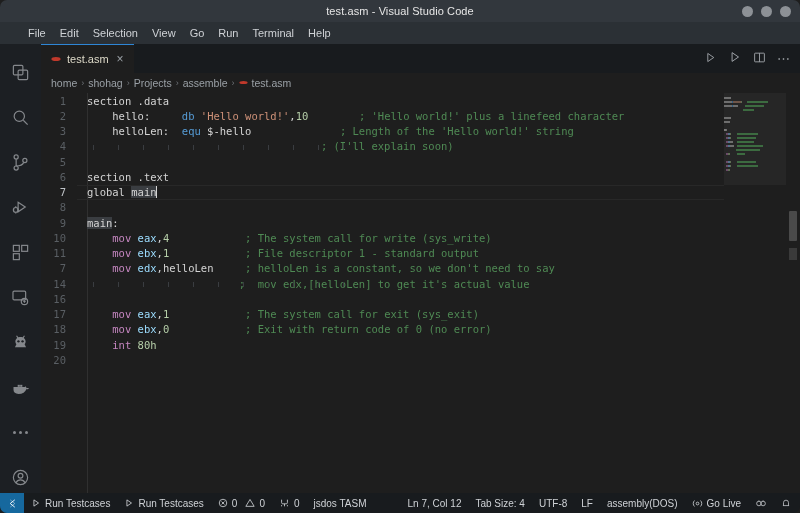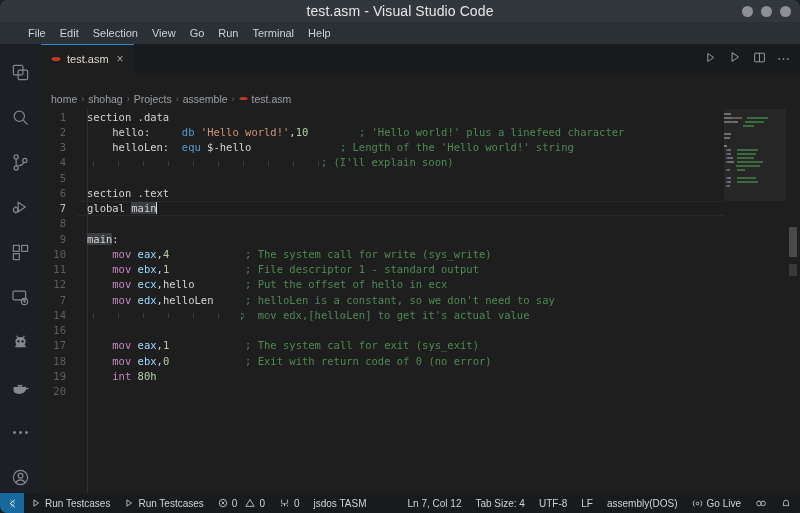--- a/index.html
+++ b/index.html
@@ -12,21 +12,21 @@
   #app { position: relative; width: 800px; height: 513px; background: #1e1e1e; }
 
   
   .titlebar {
     position: absolute; top: 0; left: 0; width: 800px; height: 22px;
     background: #32373d;
     border-top-left-radius: 7px; border-top-right-radius: 7px;
     display: flex; align-items: center; justify-content: center;
   }
   .titlebar-title {
-    font-size: 14px; color: #e6e6e6; letter-spacing: .1px;
+    font-size: 11px; color: #e6e6e6; letter-spacing: .1px;
   }
   .winbtns {
     position: absolute; right: 9px; top: 0; height: 22px;
     display: flex; align-items: center; gap: 8px;
   }
   .winbtn { width: 11px; height: 11px; border-radius: 50%; background: #8d9196; }
 
   
   .menubar {
     position: absolute; top: 22px; left: 0; width: 800px; height: 22px;
@@ -72,21 +72,21 @@
   .tab-title { color: #ddd9c8; font-size: 11px; }
   .tab-fileicon { width: 10px; height: 10px; display: flex; align-items: center; justify-content: center; }
   .tab-close { color: #9aa0a6; font-size: 12px; line-height: 1; padding: 0 2px; }
   .tab-actions {
     margin-left: auto; display: flex; align-items: center; gap: 11px; padding-right: 10px; color: #a7abb0;
   }
 
   
   .breadcrumb {
     height: 20px; display: flex; align-items: center; gap: 4px; padding-left: 10px;
-    font-size: 10.5px; color: #9aa0a6; background: #1e1e1e; margin-top: 16px;
+    font-size: 10.5px; color: #9aa0a6; background: #1e1e1e;
   }
   .bc-sep { color: #6f7479; font-size: 9px; }
   .bc-file { display: flex; align-items: center; gap: 4px; }
 
   
   .code-area { position: relative; height: 400px; background: #1e1e1e; overflow: hidden; }
   .code-rows { position: relative; }
   .row {
     position: relative; height: 15.25px; display: flex; align-items: center;
     font-family: "DejaVu Sans Mono", monospace; font-size: 10.5px; white-space: pre;
@@ -330,21 +330,20 @@
           <div class="row"><div class="ln">2</div><div class="code-text"><span class="t-plain">    hello:     </span><span class="t-blue">db</span><span class="t-plain"> </span><span class="t-str">'Hello world!'</span><span class="t-plain">,</span><span class="t-num">10</span><span class="t-plain">        </span><span class="t-com">; 'Hello world!' plus a linefeed character</span></div></div>
           <div class="row"><div class="ln">3</div><div class="code-text"><span class="t-plain">    helloLen:  </span><span class="t-blue">equ</span><span class="t-plain"> $-hello</span><span class="t-plain">              </span><span class="t-com">; Length of the 'Hello world!' string</span></div></div>
           <div class="row"><div class="ln">4</div><div class="code-text"><span class="t-plain">                                     </span><span class="t-com">; (I'll explain soon)</span></div><div class="wsdots" style="left: 46px; top: 0px; width: 260px;"><i style="left: 6px;"></i><i style="left: 31px;"></i><i style="left: 56px;"></i><i style="left: 81px;"></i><i style="left: 106px;"></i><i style="left: 131px;"></i><i style="left: 156px;"></i><i style="left: 181px;"></i><i style="left: 206px;"></i><i style="left: 231px;"></i><i style="left: 256px;"></i></div></div>
           <div class="row"><div class="ln">5</div><div class="code-text"></div></div>
           <div class="row"><div class="ln">6</div><div class="code-text"><span class="t-plain">section</span><span class="t-plain"> .text</span></div></div>
           <div class="row cur"><div class="ln active">7</div><div class="code-text"><span class="t-plain">global </span><span class="t-plain sel">main</span><span class="cursor"></span></div></div>
           <div class="row"><div class="ln">8</div><div class="code-text"></div></div>
           <div class="row"><div class="ln">9</div><div class="code-text"><span class="t-label sel">main</span><span class="t-plain">:</span></div></div>
           <div class="row"><div class="ln">10</div><div class="code-text"><span class="t-plain">    </span><span class="t-kw">mov</span><span class="t-plain"> </span><span class="t-lite">eax</span><span class="t-plain">,</span><span class="t-num">4</span><span class="t-plain">            </span><span class="t-com">; The system call for write (sys_write)</span></div></div>
           <div class="row"><div class="ln">11</div><div class="code-text"><span class="t-plain">    </span><span class="t-kw">mov</span><span class="t-plain"> </span><span class="t-lite">ebx</span><span class="t-plain">,</span><span class="t-num">1</span><span class="t-plain">            </span><span class="t-com">; File descriptor 1 - standard output</span></div></div>
-          <div class="row"><div class="ln">12</div><div class="code-text"><span class="t-plain">    </span><span class="t-kw">mov</span><span class="t-plain"> </span><span class="t-lite">ecx</span><span class="t-plain">,hello</span><span class="t-plain">        </span><span class="t-com">; Put the offset of hello in ecx</span></div></div>
           <div class="row"><div class="ln">7</div><div class="code-text"><span class="t-plain">    </span><span class="t-kw">mov</span><span class="t-plain"> </span><span class="t-lite">edx</span><span class="t-plain">,helloLen</span><span class="t-plain">     </span><span class="t-com">; helloLen is a constant, so we don't need to say</span></div></div>
           <div class="row"><div class="ln">14</div><div class="code-text"><span class="t-plain">                        </span><span class="t-com">;  mov edx,[helloLen] to get it's actual value</span></div><div class="wsdots" style="left: 46px; top: 0px; width: 260px;"><i style="left: 6px;"></i><i style="left: 31px;"></i><i style="left: 56px;"></i><i style="left: 81px;"></i><i style="left: 106px;"></i><i style="left: 131px;"></i><i style="left: 156px;"></i><i style="left: 181px;"></i><i style="left: 206px;"></i><i style="left: 231px;"></i><i style="left: 256px;"></i></div></div>
           <div class="row"><div class="ln">16</div><div class="code-text"></div></div>
           <div class="row"><div class="ln">17</div><div class="code-text"><span class="t-plain">    </span><span class="t-kw">mov</span><span class="t-plain"> </span><span class="t-lite">eax</span><span class="t-plain">,</span><span class="t-num">1</span><span class="t-plain">            </span><span class="t-com">; The system call for exit (sys_exit)</span></div></div>
           <div class="row"><div class="ln">18</div><div class="code-text"><span class="t-plain">    </span><span class="t-kw">mov</span><span class="t-plain"> </span><span class="t-lite">ebx</span><span class="t-plain">,</span><span class="t-num">0</span><span class="t-plain">            </span><span class="t-com">; Exit with return code of 0 (no error)</span></div></div>
           <div class="row"><div class="ln">19</div><div class="code-text"><span class="t-plain">    </span><span class="t-kw">int</span><span class="t-plain"> </span><span class="t-num">80h</span></div></div>
           <div class="row"><div class="ln">20</div><div class="code-text"></div></div>
         </div>
 
       <div class="minimap" id="minimap">

